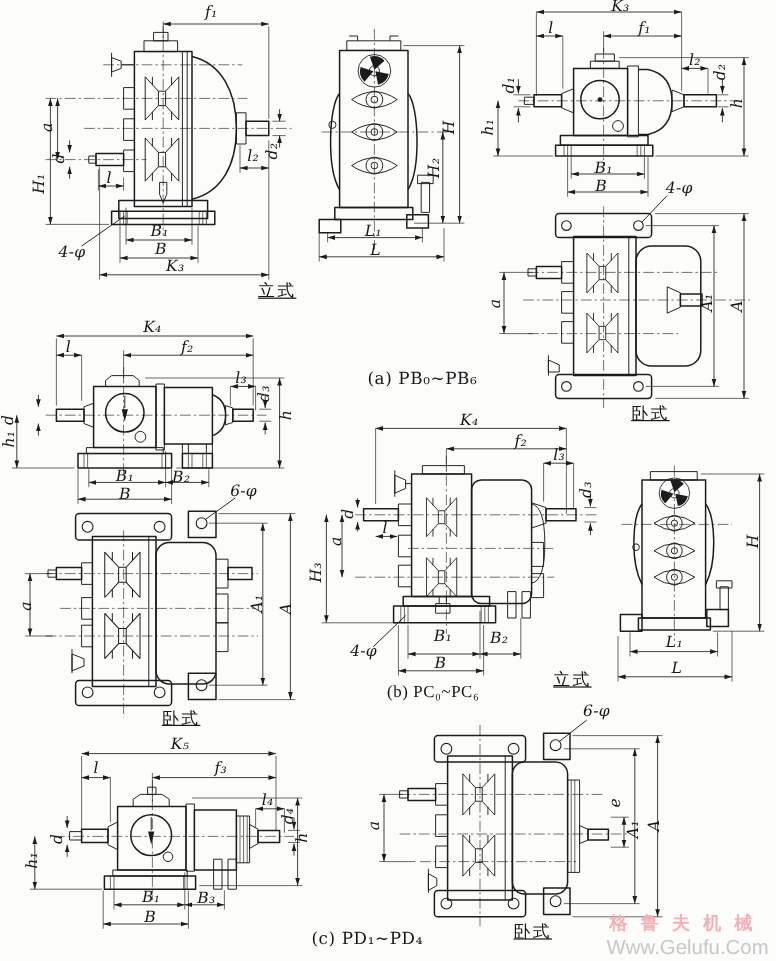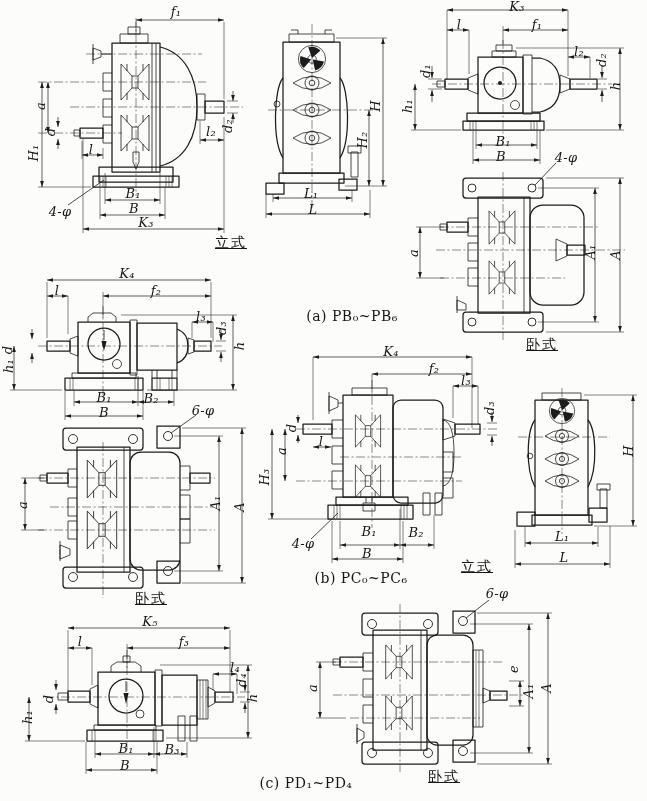--- a/index.html
+++ b/index.html
@@ -477,34 +477,36 @@
       <span class="lbl" style="left: 369px; top: 531px;">B₁</span>
       <span class="lbl" style="left: 416px; top: 532px;">B₂</span>
       <span class="lbl" style="left: 367px; top: 553px;">B</span>
       <span class="lbl zh" style="left: 477px; top: 567px;">立式</span>
       <span class="lbl rot" style="left: 628px; top: 451px;">H</span>
       <span class="lbl" style="left: 562px; top: 536px;">L₁</span>
       <span class="lbl" style="left: 564px; top: 557px;">L</span>
       <span class="lbl" style="left: 150px; top: 621px; font-style: italic;">K₅</span>
       <span class="lbl" style="left: 80px; top: 641px;">l</span>
       <span class="lbl" style="left: 184px; top: 641px;">f₃</span>
-      <span class="lbl" style="left: 223px; top: 667px; margin-left: 12px;">l₄</span>
+      <span class="lbl" style="left: 223px; top: 667px;">l₄</span>
       <span class="lbl rot" style="left: 241px; top: 680px;">d₄</span>
       <span class="lbl rot" style="left: 48px; top: 699px;">d</span>
       <span class="lbl rot" style="left: 27px; top: 717px;">h₁</span>
       <span class="lbl rot" style="left: 252px; top: 698px;">h</span>
       <span class="lbl" style="left: 126px; top: 748px;">B₁</span>
       <span class="lbl" style="left: 172px; top: 749px;">B₃</span>
       <span class="lbl" style="left: 125px; top: 765px;">B</span>
       <span class="lbl" style="left: 497px; top: 593px;">6-φ</span>
       <span class="lbl rot" style="left: 312px; top: 688px;">a</span>
       <span class="lbl rot" style="left: 513px; top: 669px;">e</span>
       <span class="lbl rot" style="left: 528px; top: 691px;">A₁</span>
       <span class="lbl rot" style="left: 546px; top: 688px;">A</span>
       <span class="lbl zh" style="left: 444px; top: 777px;">卧式</span>
       <span class="lbl cap" style="left: 352px; top: 316px;">(a) PB₀~PB₆</span>
-      <span class="lbl cap" style="left: 361px; top: 578px;">(b) PC₀~PC₆</span>
+      <span class="lbl cap" style="left: 361px; top: 578px; font-family: Liberation Serif, serif;">(b) PC₀~PC₆</span>
       <span class="lbl cap" style="left: 306px; top: 783px;">(c) PD₁~PD₄</span>
     </div>
 
   <div class="wm">
+    <div class="wm-brand" style="color: rgb(243, 176, 182);">格鲁夫机械</div>
+    <div class="wm-url" style="color: rgb(199, 199, 199);">Www.Gelufu.Com</div>
   </div>
 </div>
 
 </body></html>

